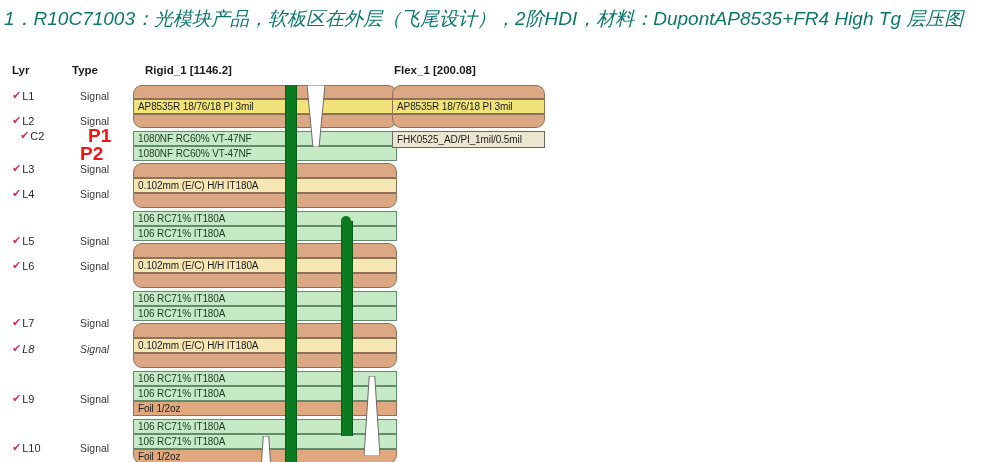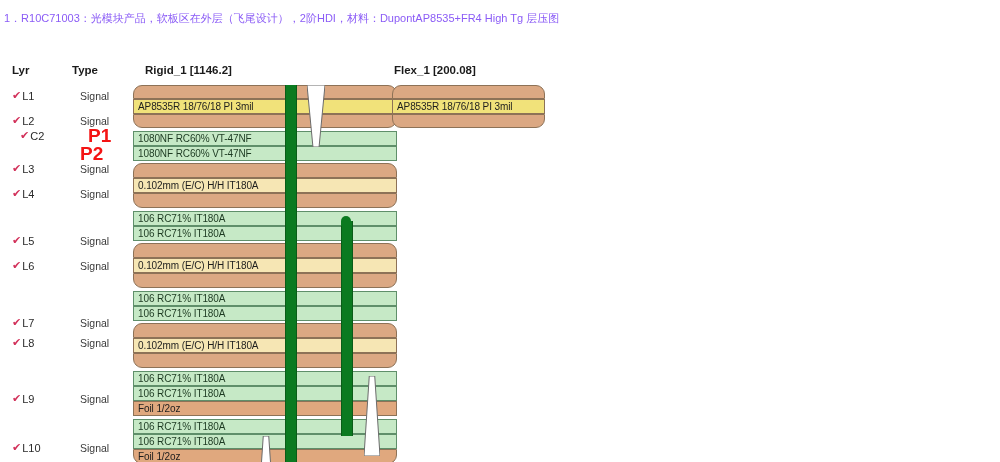--- a/index.html
+++ b/index.html
@@ -2,21 +2,21 @@
 <html><head>
 <meta charset="utf-8">
 <style>
   html,body{margin:0;padding:0;background:#ffffff;}
   body{width:1000px;height:462px;position:relative;overflow:hidden;
        font-family:"Liberation Sans","DejaVu Sans",sans-serif;
        -webkit-font-smoothing:antialiased;}
 
   
   #title{position:absolute;left:4px;top:6px;width:988px;
-         font-size:11px;line-height:25px;color:#8b5cf6;letter-spacing:0px;}
+         font-size:19px;line-height:25px;color:#0f766e;letter-spacing:0px;font-style:italic;}
 
   
   #diagram{position:absolute;left:0;top:58px;width:1000px;height:404px;}
 
   .hdr{position:absolute;font-size:11.5px;font-weight:bold;color:#1b1b1b;white-space:nowrap;}
   #hdr-lyr{left:12px;top:6px;}
   #hdr-type{left:72px;top:6px;}
   #hdr-rigid{left:135px;top:6px;padding-left:10px;}
   #hdr-flex{left:394px;top:6px;}
 
@@ -91,21 +91,21 @@
         <div class="lyr-type">Signal</div>
       </div>
       <div class="lyr-row" style="top: 202px; left: 0px; width: 130px;">
         <div class="lyr-name"><span class="tick">✔</span><span>L6</span></div>
         <div class="lyr-type">Signal</div>
       </div>
       <div class="lyr-row" style="top: 259px; left: 0px; width: 130px;">
         <div class="lyr-name"><span class="tick">✔</span><span>L7</span></div>
         <div class="lyr-type">Signal</div>
       </div>
-      <div class="lyr-row" style="top: 279px; left: 0px; width: 130px;">
+      <div class="lyr-row" style="top: 285px; left: 0px; width: 130px; font-style: italic;">
         <div class="lyr-name"><span class="tick">✔</span><span>L8</span></div>
         <div class="lyr-type">Signal</div>
       </div>
       <div class="lyr-row" style="top: 335px; left: 0px; width: 130px;">
         <div class="lyr-name"><span class="tick">✔</span><span>L9</span></div>
         <div class="lyr-type">Signal</div>
       </div>
       <div class="lyr-row" style="top: 384px; left: 0px; width: 130px;">
         <div class="lyr-name"><span class="tick">✔</span><span>L10</span></div>
         <div class="lyr-type">Signal</div>
@@ -170,20 +170,23 @@
         <span class="lbl">Foil 1/2oz</span>
       </div>
     </div>
 
   <div class="panel" id="flex-panel" style="left:392px;top:0;width:153px;height:404px;">
       <div class="band cu rnd-t" style="top: 27px; height: 14px; left: 0px; right: 0px;"></div>
       <div class="band pi" style="top: 41px; height: 15px; left: 0px; right: 0px;">
         <span class="lbl">AP8535R 18/76/18 PI 3mil</span>
       </div>
       <div class="band cu rnd-b" style="top: 56px; height: 14px; left: 0px; right: 0px;"></div>
+      <div class="band ad" style="top: 73px; height: 17px; left: 0px; right: 0px;">
+        <span class="lbl">FHK0525_AD/PI_1mil/0.5mil</span>
+      </div>
     </div>
 
   <div id="via-layer">
       <div class="via" style="left: 285px; top: 27px; width: 10px; height: 379px;"></div>
       <div class="via" style="left: 341px; top: 163px; width: 10px; height: 215px;"></div>
       <div style="position: absolute; left: 341px; top: 158px; width: 10px; height: 10px; background: rgb(11, 122, 32); border-radius: 50% 50% 0px 0px;"></div>
       <div class="drill" style="left: 307px; top: 27px; width: 18px; height: 62px;"><svg width="18" height="62" viewBox="0 0 18 62">
           <polygon points="0,0 18,0 12.06,62 5.9399999999999995,62" fill="#ffffff" stroke="#6b6b6b" stroke-width="1"></polygon>
         </svg></div>
       <div class="drill" style="left: 258px; top: 378px; width: 16px; height: 78px;"><svg width="16" height="78" viewBox="0 0 16 78">

